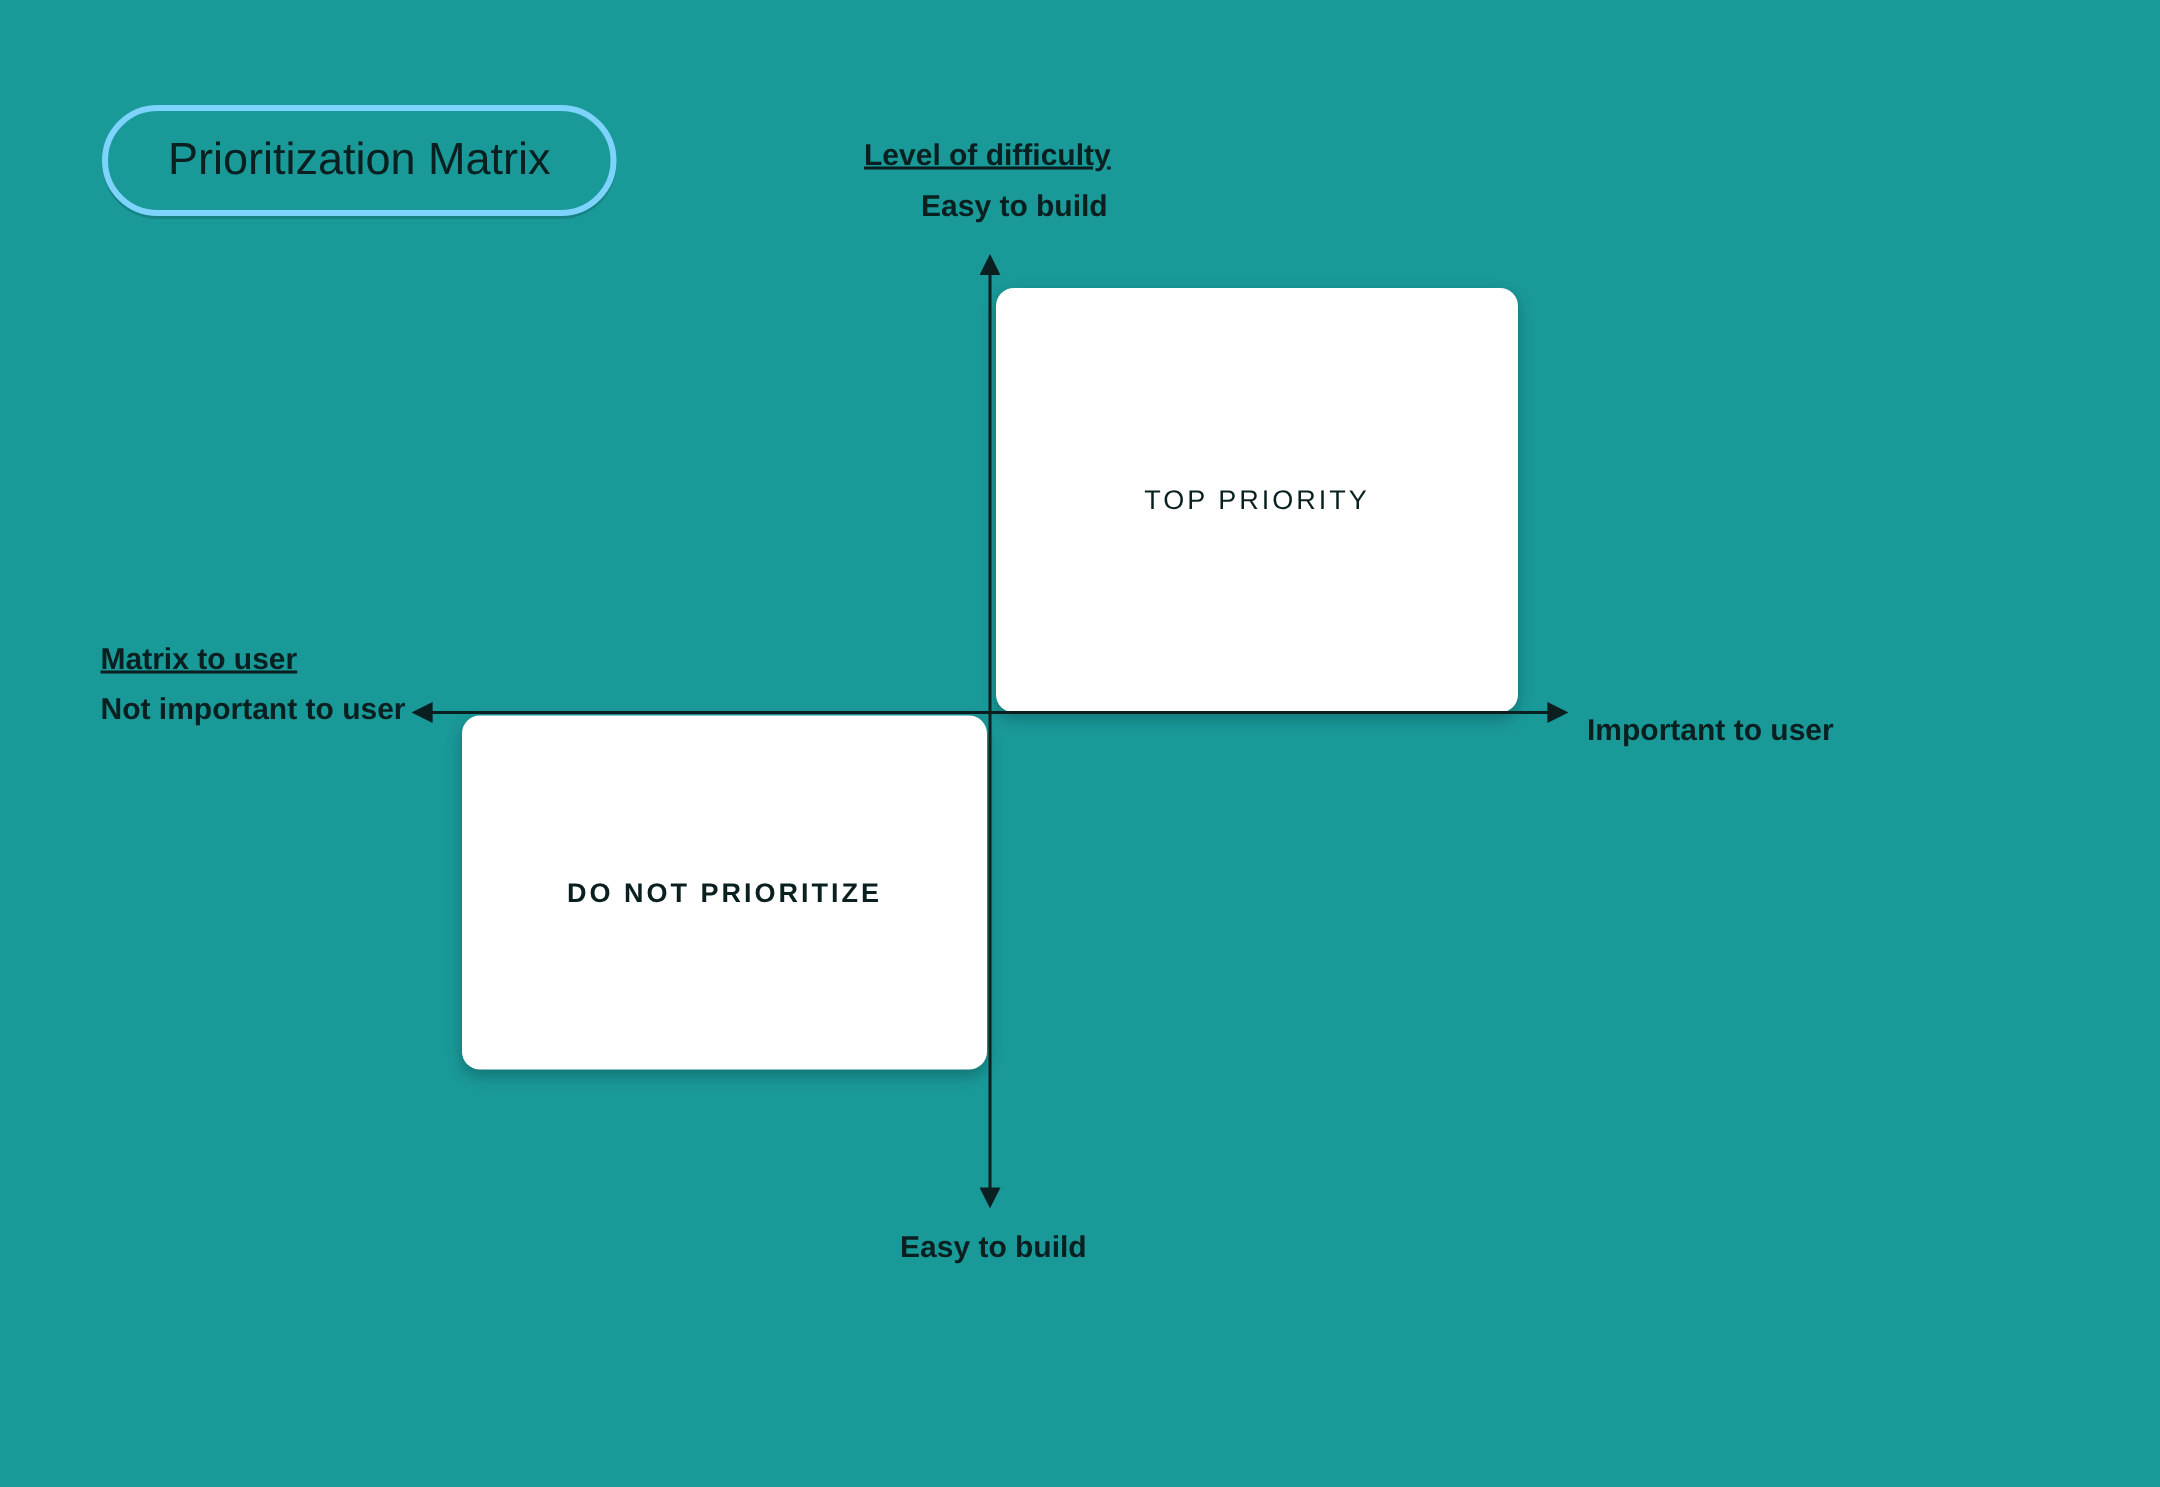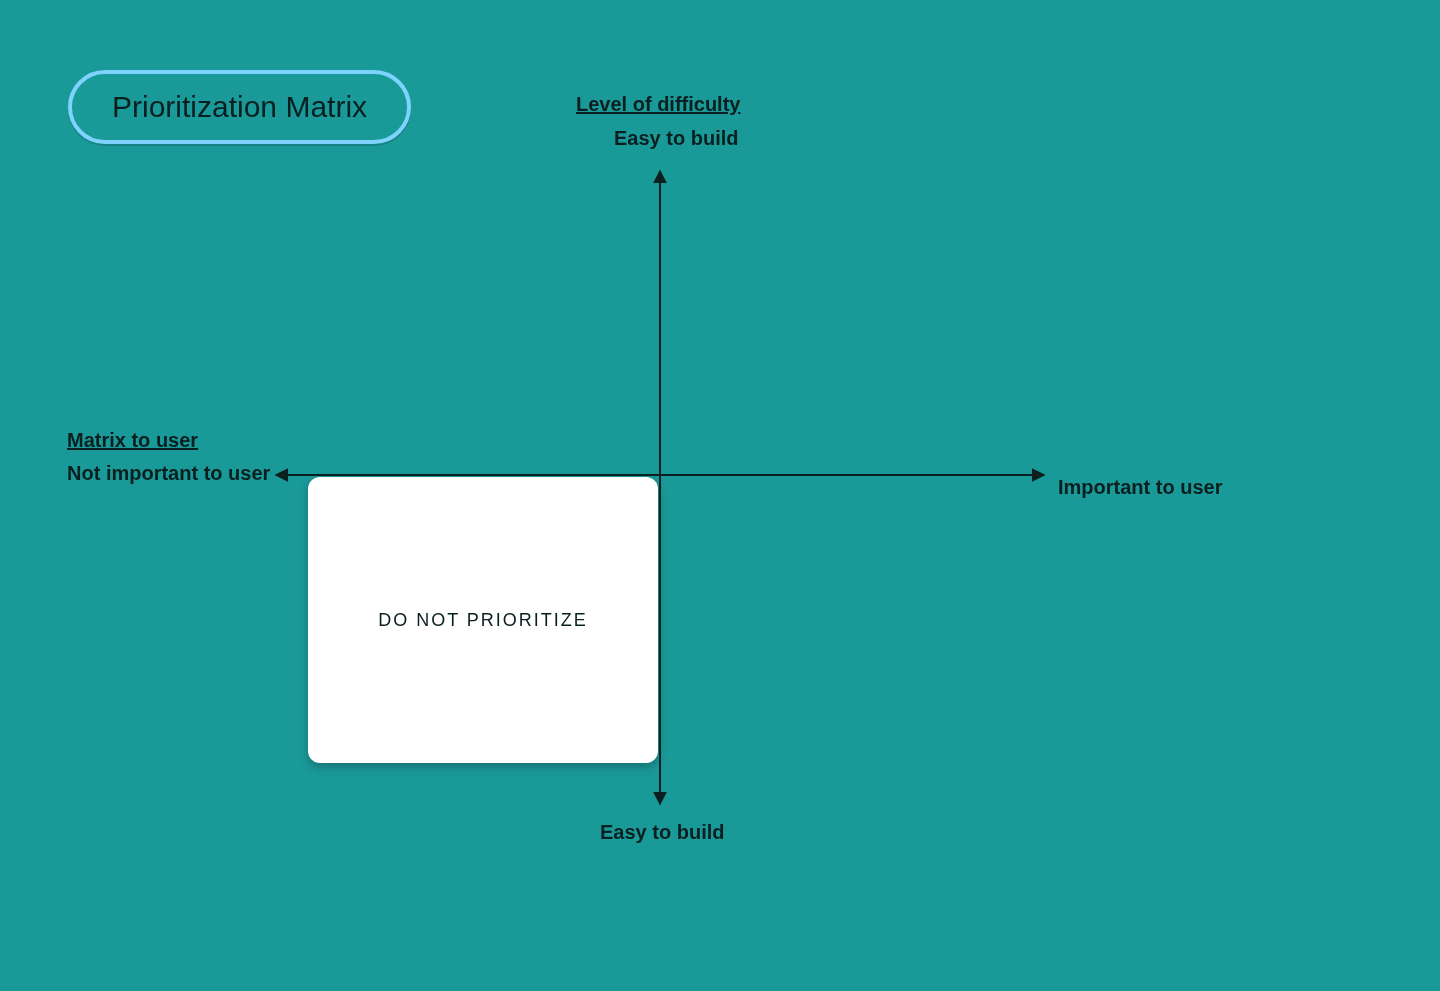--- a/index.html
+++ b/index.html
@@ -63,21 +63,22 @@
   .card.top-right {
     left: 664px;
     top: 192px;
     width: 348px;
     height: 283px;
   }
   .card.bottom-left {
     left: 308px;
     top: 477px;
     width: 350px;
-    height: 286px;
+    height: 236px;
+    font-weight: bold;
   }
 
   
   .axis-label {
     position: absolute;
     font-size: 20px;
     color: #0a1f1f;
     white-space: nowrap;
   }
   .axis-title {
@@ -105,20 +106,23 @@
 </style>
 </head>
 <body>
 
 <div class="title-pill">
   <span>Prioritization Matrix</span>
 </div>
 
 <div class="diagram">
 
+  <div class="card top-right">
+    <span>TOP PRIORITY</span>
+  </div>
   <div class="card bottom-left">
     <span>DO NOT PRIORITIZE</span>
   </div>
 
   <svg class="axes" viewBox="0 0 1440 991">
     <defs>
       <marker id="arrow" viewBox="0 0 10 10" refX="6" refY="5" markerWidth="7" markerHeight="7" orient="auto-start-reverse">
         <path d="M 0 0 L 10 5 L 0 10 z" fill="#0a1f1f"></path>
       </marker>
     </defs>

